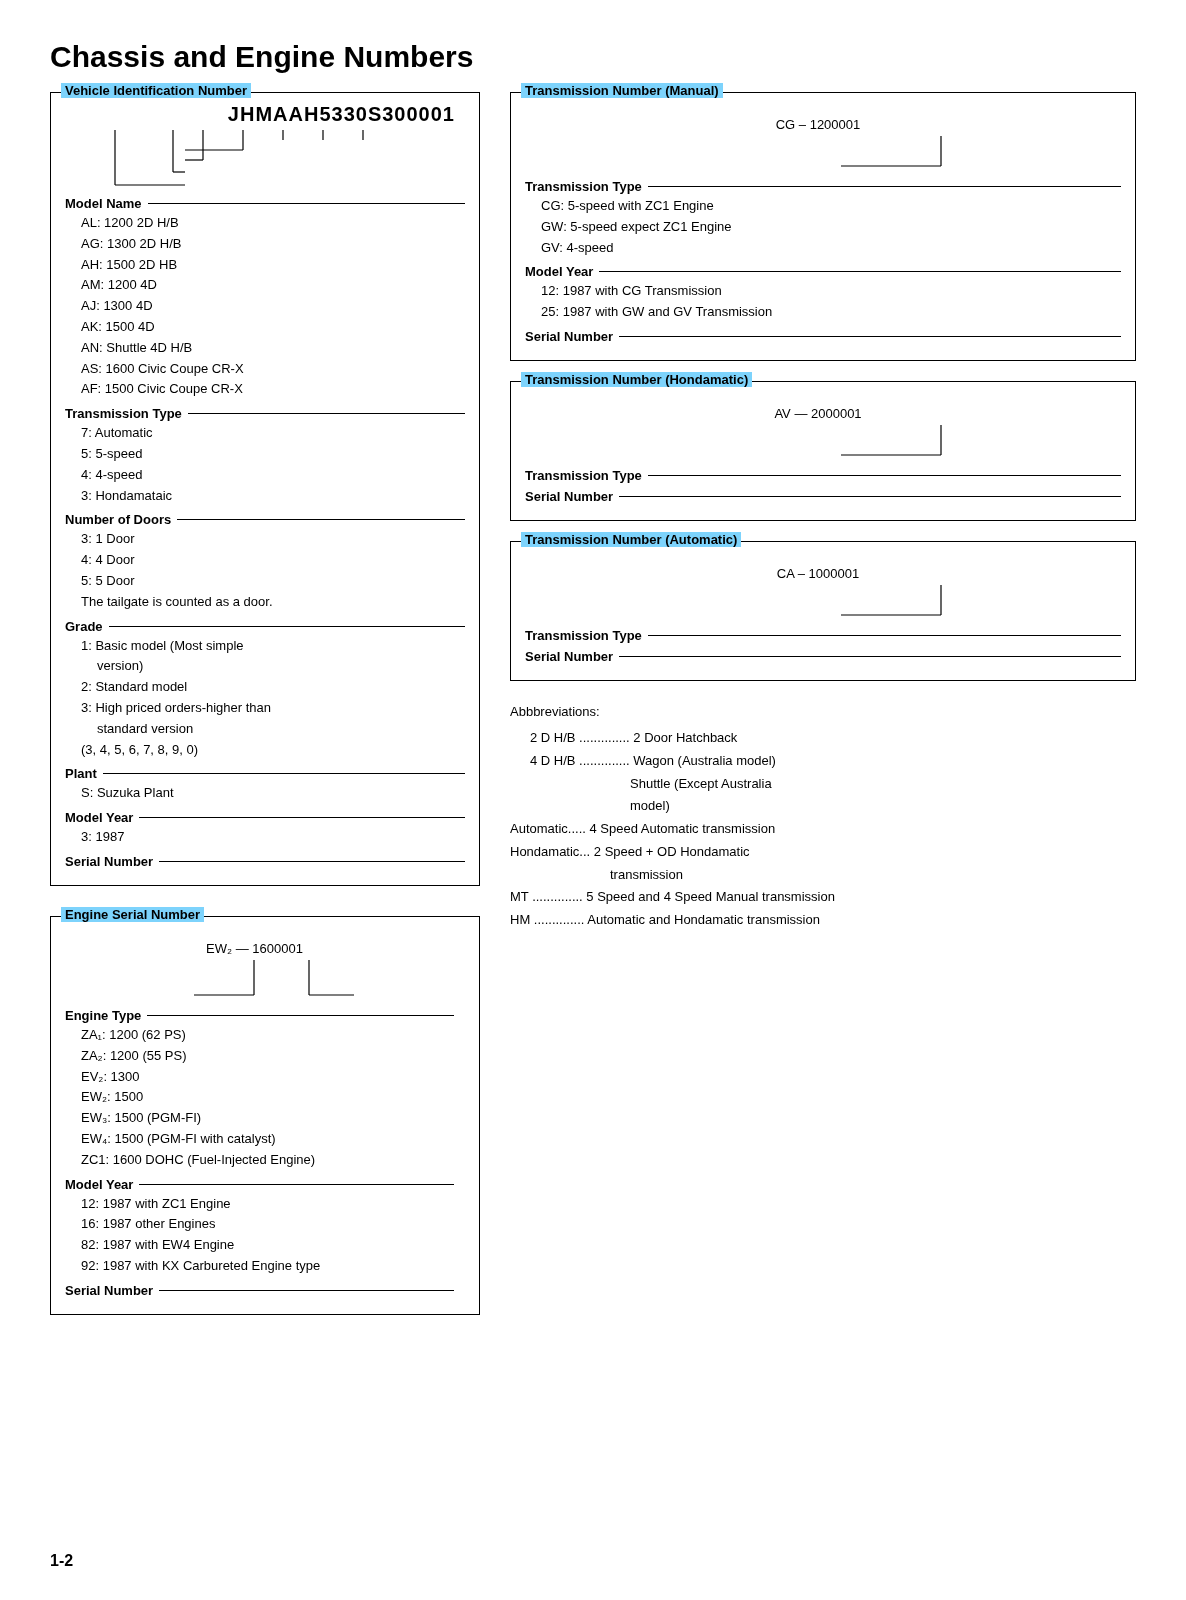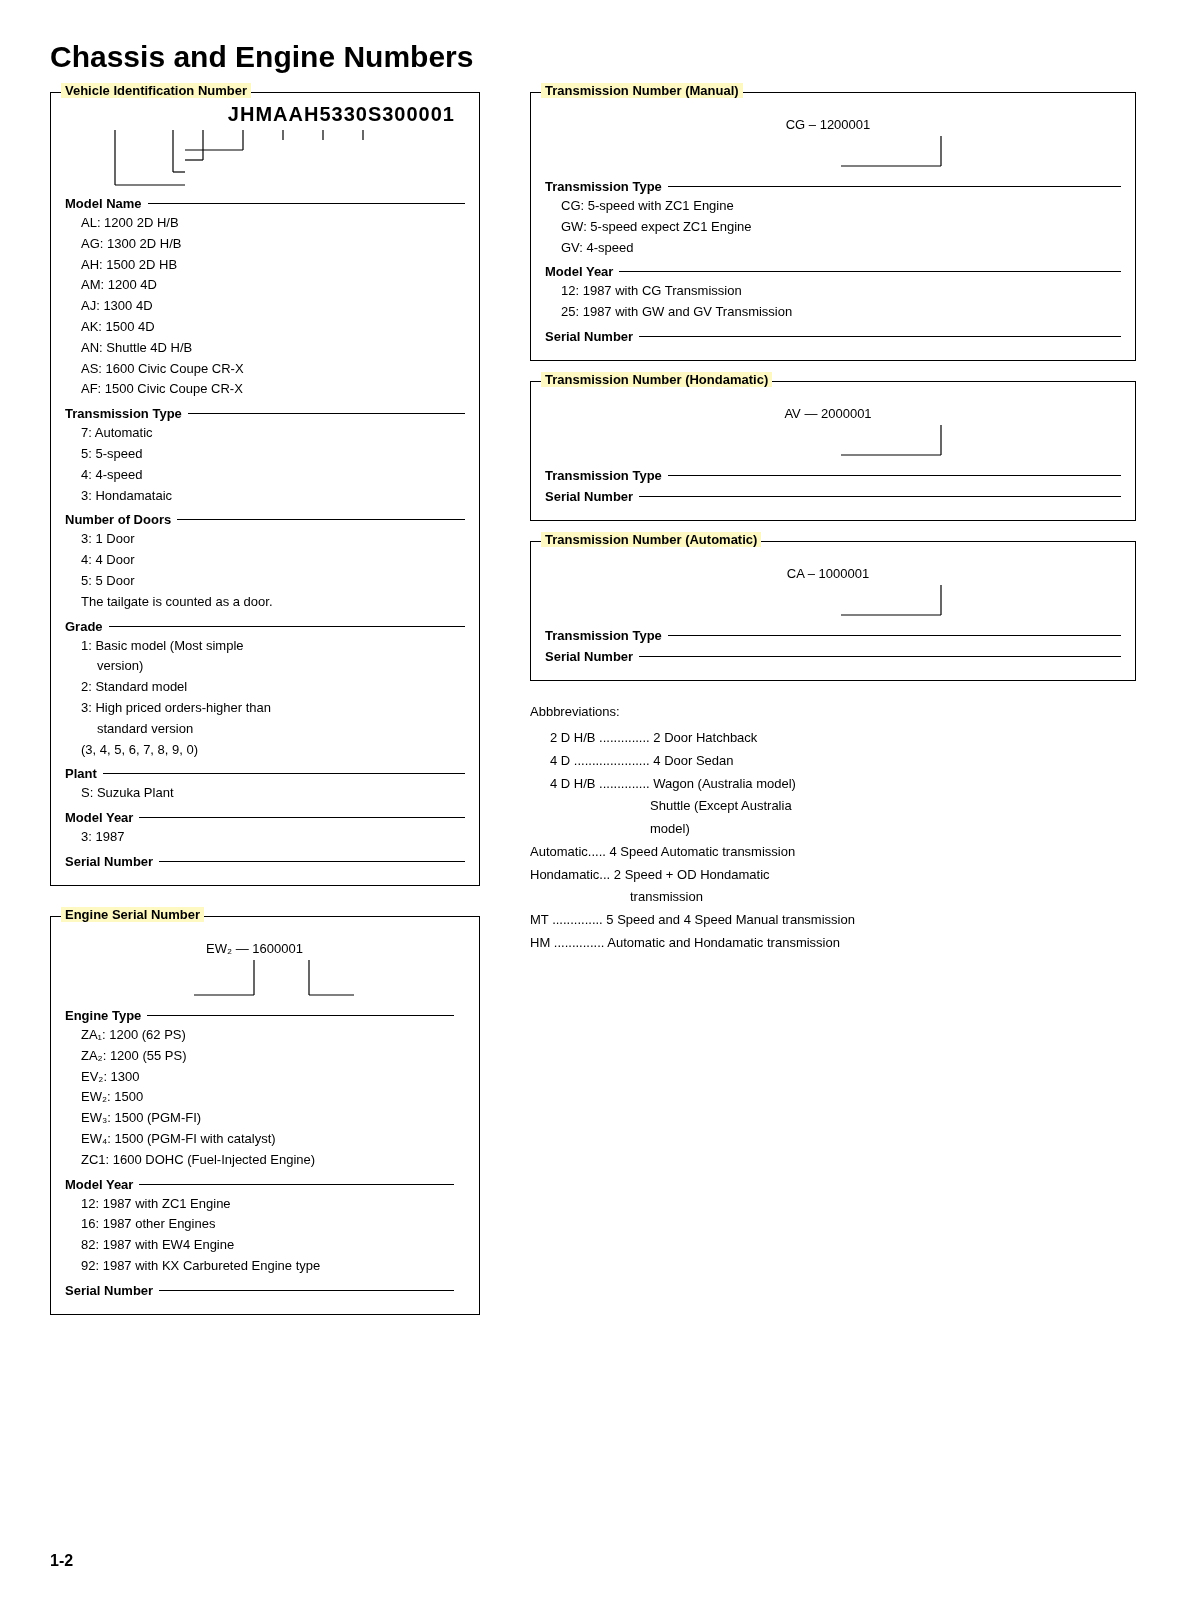--- a/index.html
+++ b/index.html
@@ -21,35 +21,34 @@
     .main-layout {
       display: flex;
       gap: 30px;
       align-items: flex-start;
     }
     .left-col {
       flex: 0 0 430px;
     }
     .right-col {
       flex: 1;
-      margin-left: 20px;
     }
 
     
     .vin-box {
       border: 1.5px solid #000;
       padding: 10px 14px 14px 14px;
       position: relative;
       margin-bottom: 30px;
     }
     .box-title {
       position: absolute;
       top: -10px;
       left: 10px;
-      background: #fef9c3;
+      background: #7dd3fc;
       padding: 0 4px;
       font-size: 13px;
       font-weight: bold;
       text-align: right;
     }
     .vin-number {
       text-align: right;
       font-size: 20px;
       font-weight: bold;
       letter-spacing: 1px;
@@ -322,21 +321,20 @@
 
       <div class="section-label">Transmission Type</div>
 
       <div class="section-label" style="margin-top:6px;">Serial Number</div>
     </div>
 
     <div class="abbrev-section">
       <div style="font-weight:normal; margin-bottom:4px;">Abbbreviations:</div>
       <div style="margin-left: 20px; line-height:1.75;">
         <div>2 D H/B .............. 2 Door Hatchback</div>
-        <div>4 D ..................... 4 Door Sedan</div>
         <div>4 D H/B .............. Wagon (Australia model)</div>
         <div style="margin-left:100px;">Shuttle (Except Australia</div>
         <div style="margin-left:100px;">model)</div>
       </div>
       <div style="line-height:1.75;">
         <div>Automatic..... 4 Speed Automatic transmission</div>
         <div>Hondamatic... 2 Speed + OD Hondamatic</div>
         <div style="margin-left:100px;">transmission</div>
         <div>MT .............. 5 Speed and 4 Speed Manual transmission</div>
         <div>HM .............. Automatic and Hondamatic transmission</div>

